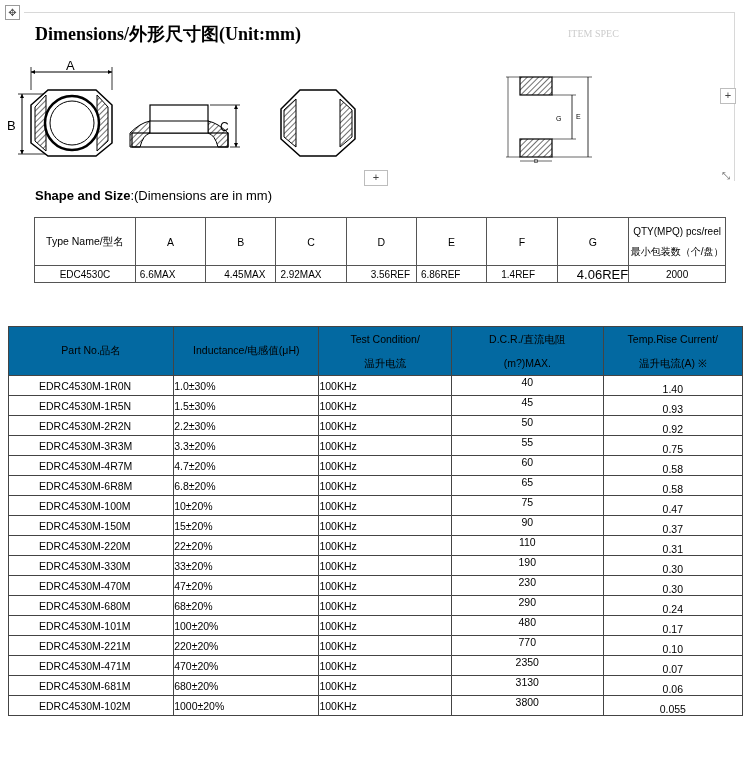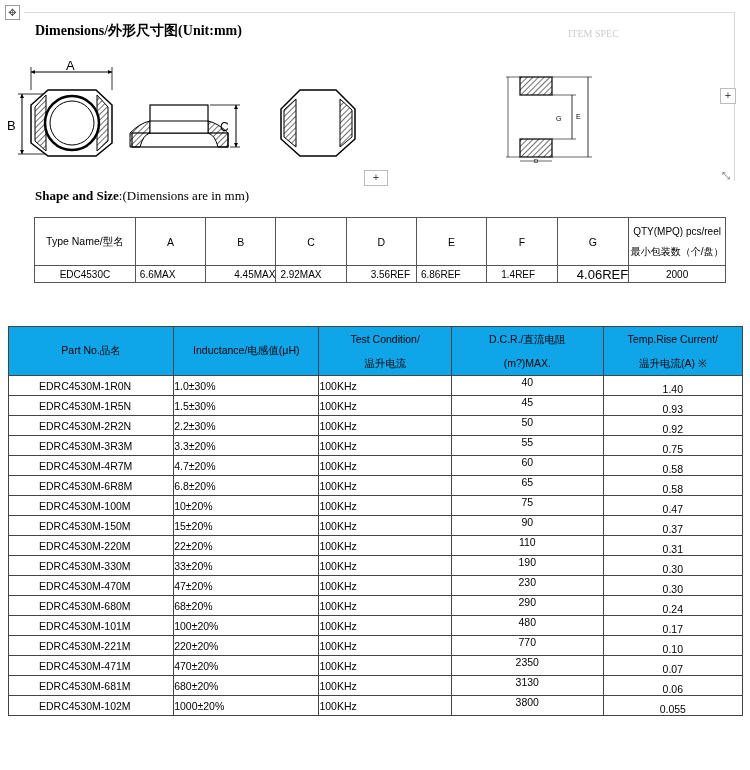--- a/index.html
+++ b/index.html
@@ -1,31 +1,31 @@
 <!DOCTYPE html>
 <html><head>
 <meta charset="utf-8">
 <style>
   html, body { margin:0; padding:0; background:#fff; }
   body { width:750px; height:770px; position:relative; overflow:hidden; font-family:"Liberation Sans", sans-serif; color:#000; }
   .abs { position:absolute; }
   .move-handle { left:5px; top:5px; width:13px; height:13px; border:1px solid #9a9a9a; background:#fff; font-size:10px; line-height:13px; text-align:center; color:#555; }
-  .title-dim { left:35px; top:22px; font-family:"Liberation Serif", serif; font-weight:bold; font-size:14px; }
+  .title-dim { left:35px; top:22px; font-family:"Liberation Serif", serif; font-weight:bold; font-size:18px; }
   .title-dim .norm { font-weight:bold; }
   .frame { left:24px; top:12px; width:710px; height:168px; border-top:1px solid #d8d8d8; border-right:1px solid #d8d8d8; }
   .plus-btn { width:22px; height:14px; border:1px solid #bdbdbd; background:#fff; font-size:11px; line-height:13px; text-align:center; color:#444; }
-  .shape-title { left:35px; top:188px; font-family:Liberation Serif, serif; font-size:13px; }
+  .shape-title { left:35px; top:188px; font-family:Liberation Sans, sans-serif; font-size:13px; }
   .shape-title b { font-weight:bold; }
   table { border-collapse:collapse; }
   .spec td { border:1px solid #555; font-size:10.5px; text-align:center; padding:0; }
   .spec .hdr td { height:47px; }
   .spec .val td { height:16px; font-size:10px; }
   .parts { left:8px; top:326px; width:735px; }
   .parts td { border:1px solid #444; font-size:10.5px; padding:0; height:19px; }
-  .parts .hdr td { background:#0ea5e9; height:48px; text-align:center; }
+  .parts .hdr td { background:#0369a1; height:48px; text-align:center; }
   .parts td.pn { text-align:left; padding-left:30px; }
   .parts td.c { text-align:left; }
   .parts td.dcr { text-align:center; vertical-align:top; }
   .parts td.tr { text-align:center; vertical-align:bottom; }
   .hdr2 { display:block; line-height:24px; }
   .hatch { fill:url(#hatch); }
 </style>
 </head>
 <body>
 
@@ -123,21 +123,21 @@
     <td style="width:68px;">F</td>
     <td style="width:68px;">G</td>
     <td style="width:94px;font-size:10px;">
       <span class="hdr2" style="line-height:20px;">QTY(MPQ) pcs/reel</span>
       <span class="hdr2" style="line-height:20px;">最小包装数（个/盘）</span>
     </td>
   </tr>
   <tr class="val">
     <td>EDC4530C</td>
     <td style="text-align:left;padding-left:4px;">6.6MAX</td>
-    <td style="text-align:right;padding-left:8px;">4.45MAX</td>
+    <td style="text-align:center;padding-left:8px;">4.45MAX</td>
     <td style="text-align:left;padding-left:4px;">2.92MAX</td>
     <td style="text-align:left;padding-left:24px;">3.56REF</td>
     <td style="text-align:left;padding-left:4px;">6.86REF</td>
     <td style="text-align:left;padding-left:14px;">1.4REF</td>
     <td style="text-align:right;padding-left:18px;font-size:13px;">4.06REF</td>
     <td>2000</td>
   </tr>
 </tbody>
   </table>
 

